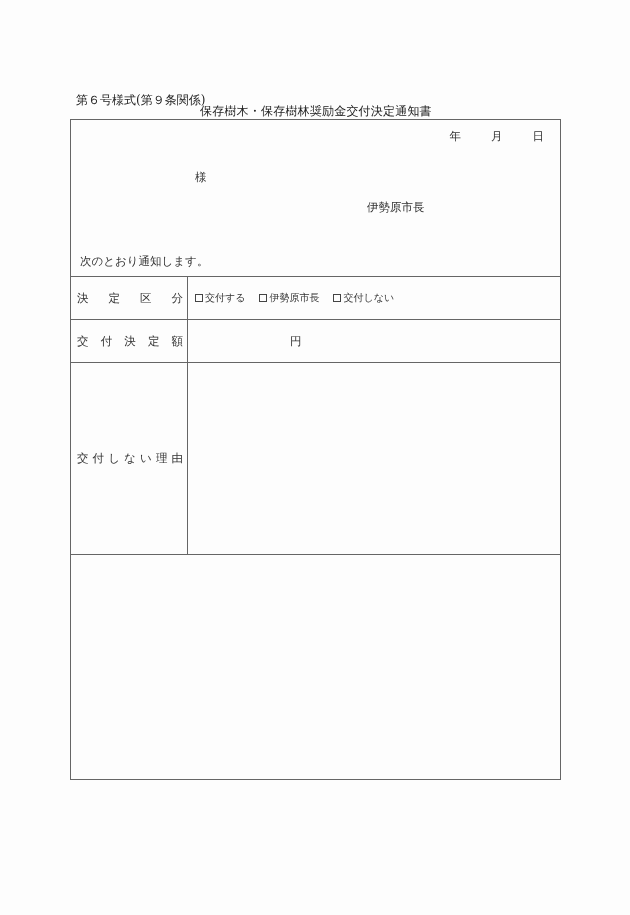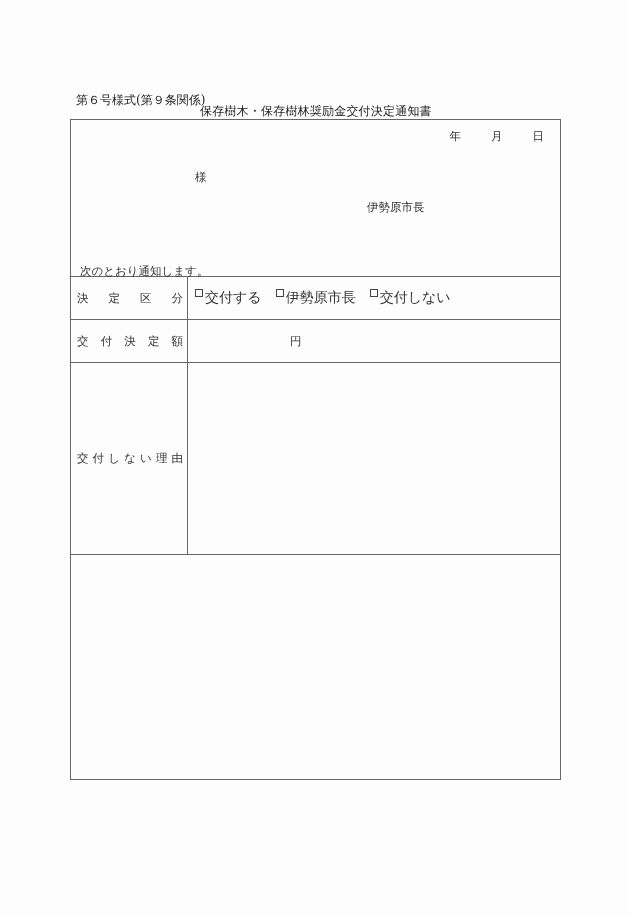--- a/index.html
+++ b/index.html
@@ -69,21 +69,20 @@
     }
     .issuer {
       position: absolute;
       left: 296px;
       top: 80px;
     }
     .notice-text {
       position: absolute;
       left: 9px;
       top: 134px;
-      margin-top: 10px;
     }
     .row {
       position: absolute;
       left: 0;
       width: 100%;
       box-sizing: border-box;
       display: flex;
     }
     .row.bordered {
       border-bottom: 1.5px solid #666;
@@ -111,24 +110,24 @@
     .label.spread span {
       display: inline-block;
     }
     .label.wrap {
       white-space: normal;
       line-height: 16px;
       align-items: center;
     }
     .checkbox-option {
       display: inline-flex;
-      align-items: flex-start;
+      align-items: center;
       margin-right: 14px;
       font-family: "DejaVu Sans", "Liberation Sans", sans-serif;
-      font-size: 14px;
+      font-size: 10px;
     }
     .checkbox-box {
       display: inline-block;
       width: 8px;
       height: 8px;
       border: 1px solid #444;
       margin-right: 2px;
       box-sizing: border-box;
     }
     .amount-unit {

